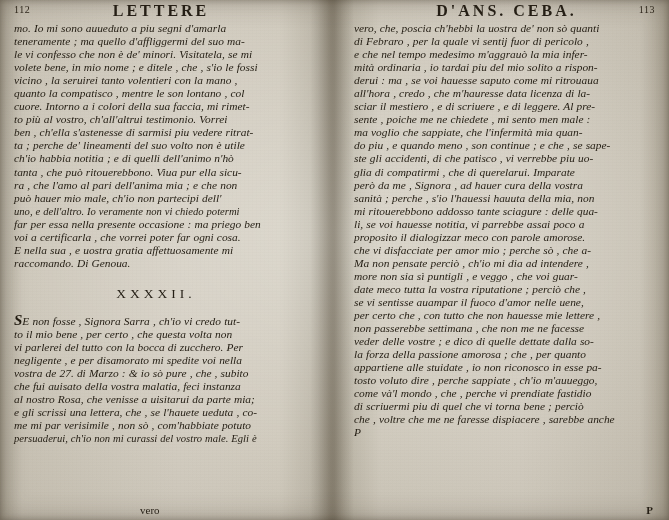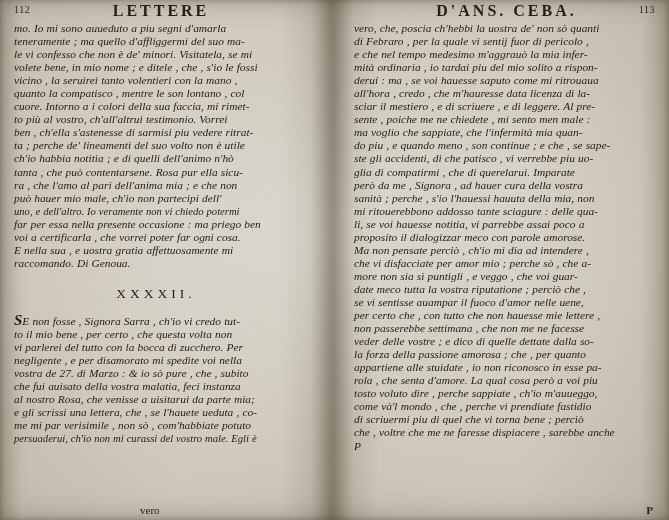--- a/index.html
+++ b/index.html
@@ -156,21 +156,21 @@
         <span class="ln">teneramente ; ma quello d'affliggermi del suo ma-</span>
         <span class="ln">le vi confesso che non è de' minori. Visitatela, se mi</span>
         <span class="ln">volete bene, in mio nome ; e ditele , che , s'io le fossi</span>
         <span class="ln">vicino , la seruirei tanto volentieri con la mano ,</span>
         <span class="ln">quanto la compatisco , mentre le son lontano , col</span>
         <span class="ln">cuore. Intorno a i colori della sua faccia, mi rimet-</span>
         <span class="ln">to più al vostro, ch'all'altrui testimonio. Vorrei</span>
         <span class="ln">ben , ch'ella s'astenesse di sarmisi piu vedere ritrat-</span>
         <span class="ln">ta ; perche de' lineamenti del suo volto non è utile</span>
         <span class="ln">ch'io habbia notitia ; e di quelli dell'animo n'hò</span>
-        <span class="ln">tanta , che può contentarsene. Rosa pur ella sicu-</span>
+        <span class="ln">tanta , che può ritouerebbono. Viua pur ella sicu-</span>
         <span class="ln">ra , che l'amo al pari dell'anima mia ; e che non</span>
         <span class="ln">può hauer mio male, ch'io non partecipi dell'</span>
         <span class="ln small">uno, e dell'altro.   Io veramente non vi chiedo potermi</span>
         <span class="ln">far per essa nella presente occasione : ma priego ben</span>
         <span class="ln">voi a certificarla , che vorrei poter far ogni cosa.</span>
         <span class="ln">E nella sua , e uostra gratia affettuosamente mi</span>
         <span class="ln">raccomando.  Di Genoua.</span>
       </p>
 
       <div class="section-num">XXXXII.</div>
@@ -208,31 +208,30 @@
         <span class="ln">sente , poiche me ne chiedete , mi sento men male :</span>
         <span class="ln">ma voglio che sappiate, che l'infermità mia quan-</span>
         <span class="ln">do piu , e quando meno , son continue ; e che , se sape-</span>
         <span class="ln">ste gli accidenti, di che patisco , vi verrebbe piu uo-</span>
         <span class="ln">glia di compatirmi , che di querelarui. Imparate</span>
         <span class="ln">però da me , Signora , ad hauer cura della vostra</span>
         <span class="ln">sanità ; perche , s'io l'hauessi hauuta della mia, non</span>
         <span class="ln">mi ritouerebbono addosso tante sciagure : delle qua-</span>
         <span class="ln">li, se voi hauesse notitia, vi parrebbe assai poco a</span>
         <span class="ln">proposito il dialogizzar meco con parole amorose.</span>
+        <span class="ln">che vi disfacciate per amor mio ; perche sò , che a-</span>
         <span class="ln">Ma non pensate perciò , ch'io mi dia ad intendere ,</span>
-        <span class="ln">che vi disfacciate per amor mio ; perche sò , che a-</span>
         <span class="ln">more non sia sì puntigli , e veggo , che voi guar-</span>
         <span class="ln">date meco tutta la vostra riputatione ; perciò che ,</span>
         <span class="ln">se vi sentisse auampar il fuoco d'amor nelle uene,</span>
         <span class="ln">per certo che , con tutto che non hauesse mie lettere ,</span>
         <span class="ln">non passerebbe settimana , che non me ne facesse</span>
         <span class="ln">veder delle vostre ; e dico di quelle dettate dalla so-</span>
         <span class="ln">la forza della passione amorosa ; che , per quanto</span>
         <span class="ln">appartiene alle stuidate , io non riconosco in esse pa-</span>
-        <span class="ln">rola , che senta d'amore. La qual cosa però a voi piu</span>
         <span class="ln">tosto voluto dire , perche sappiate , ch'io m'auueggo,</span>
         <span class="ln">come và'l mondo , che , perche vi prendiate fastidio</span>
         <span class="ln">di scriuermi piu di quel che vi torna bene ; perciò</span>
         <span class="ln">che , voltre che me ne faresse dispiacere , sarebbe anche</span>
         <span class="ln">P</span>
       </p>
     </div>
 
     <div class="catchword" id="catch-right">P</div>
   </div>

